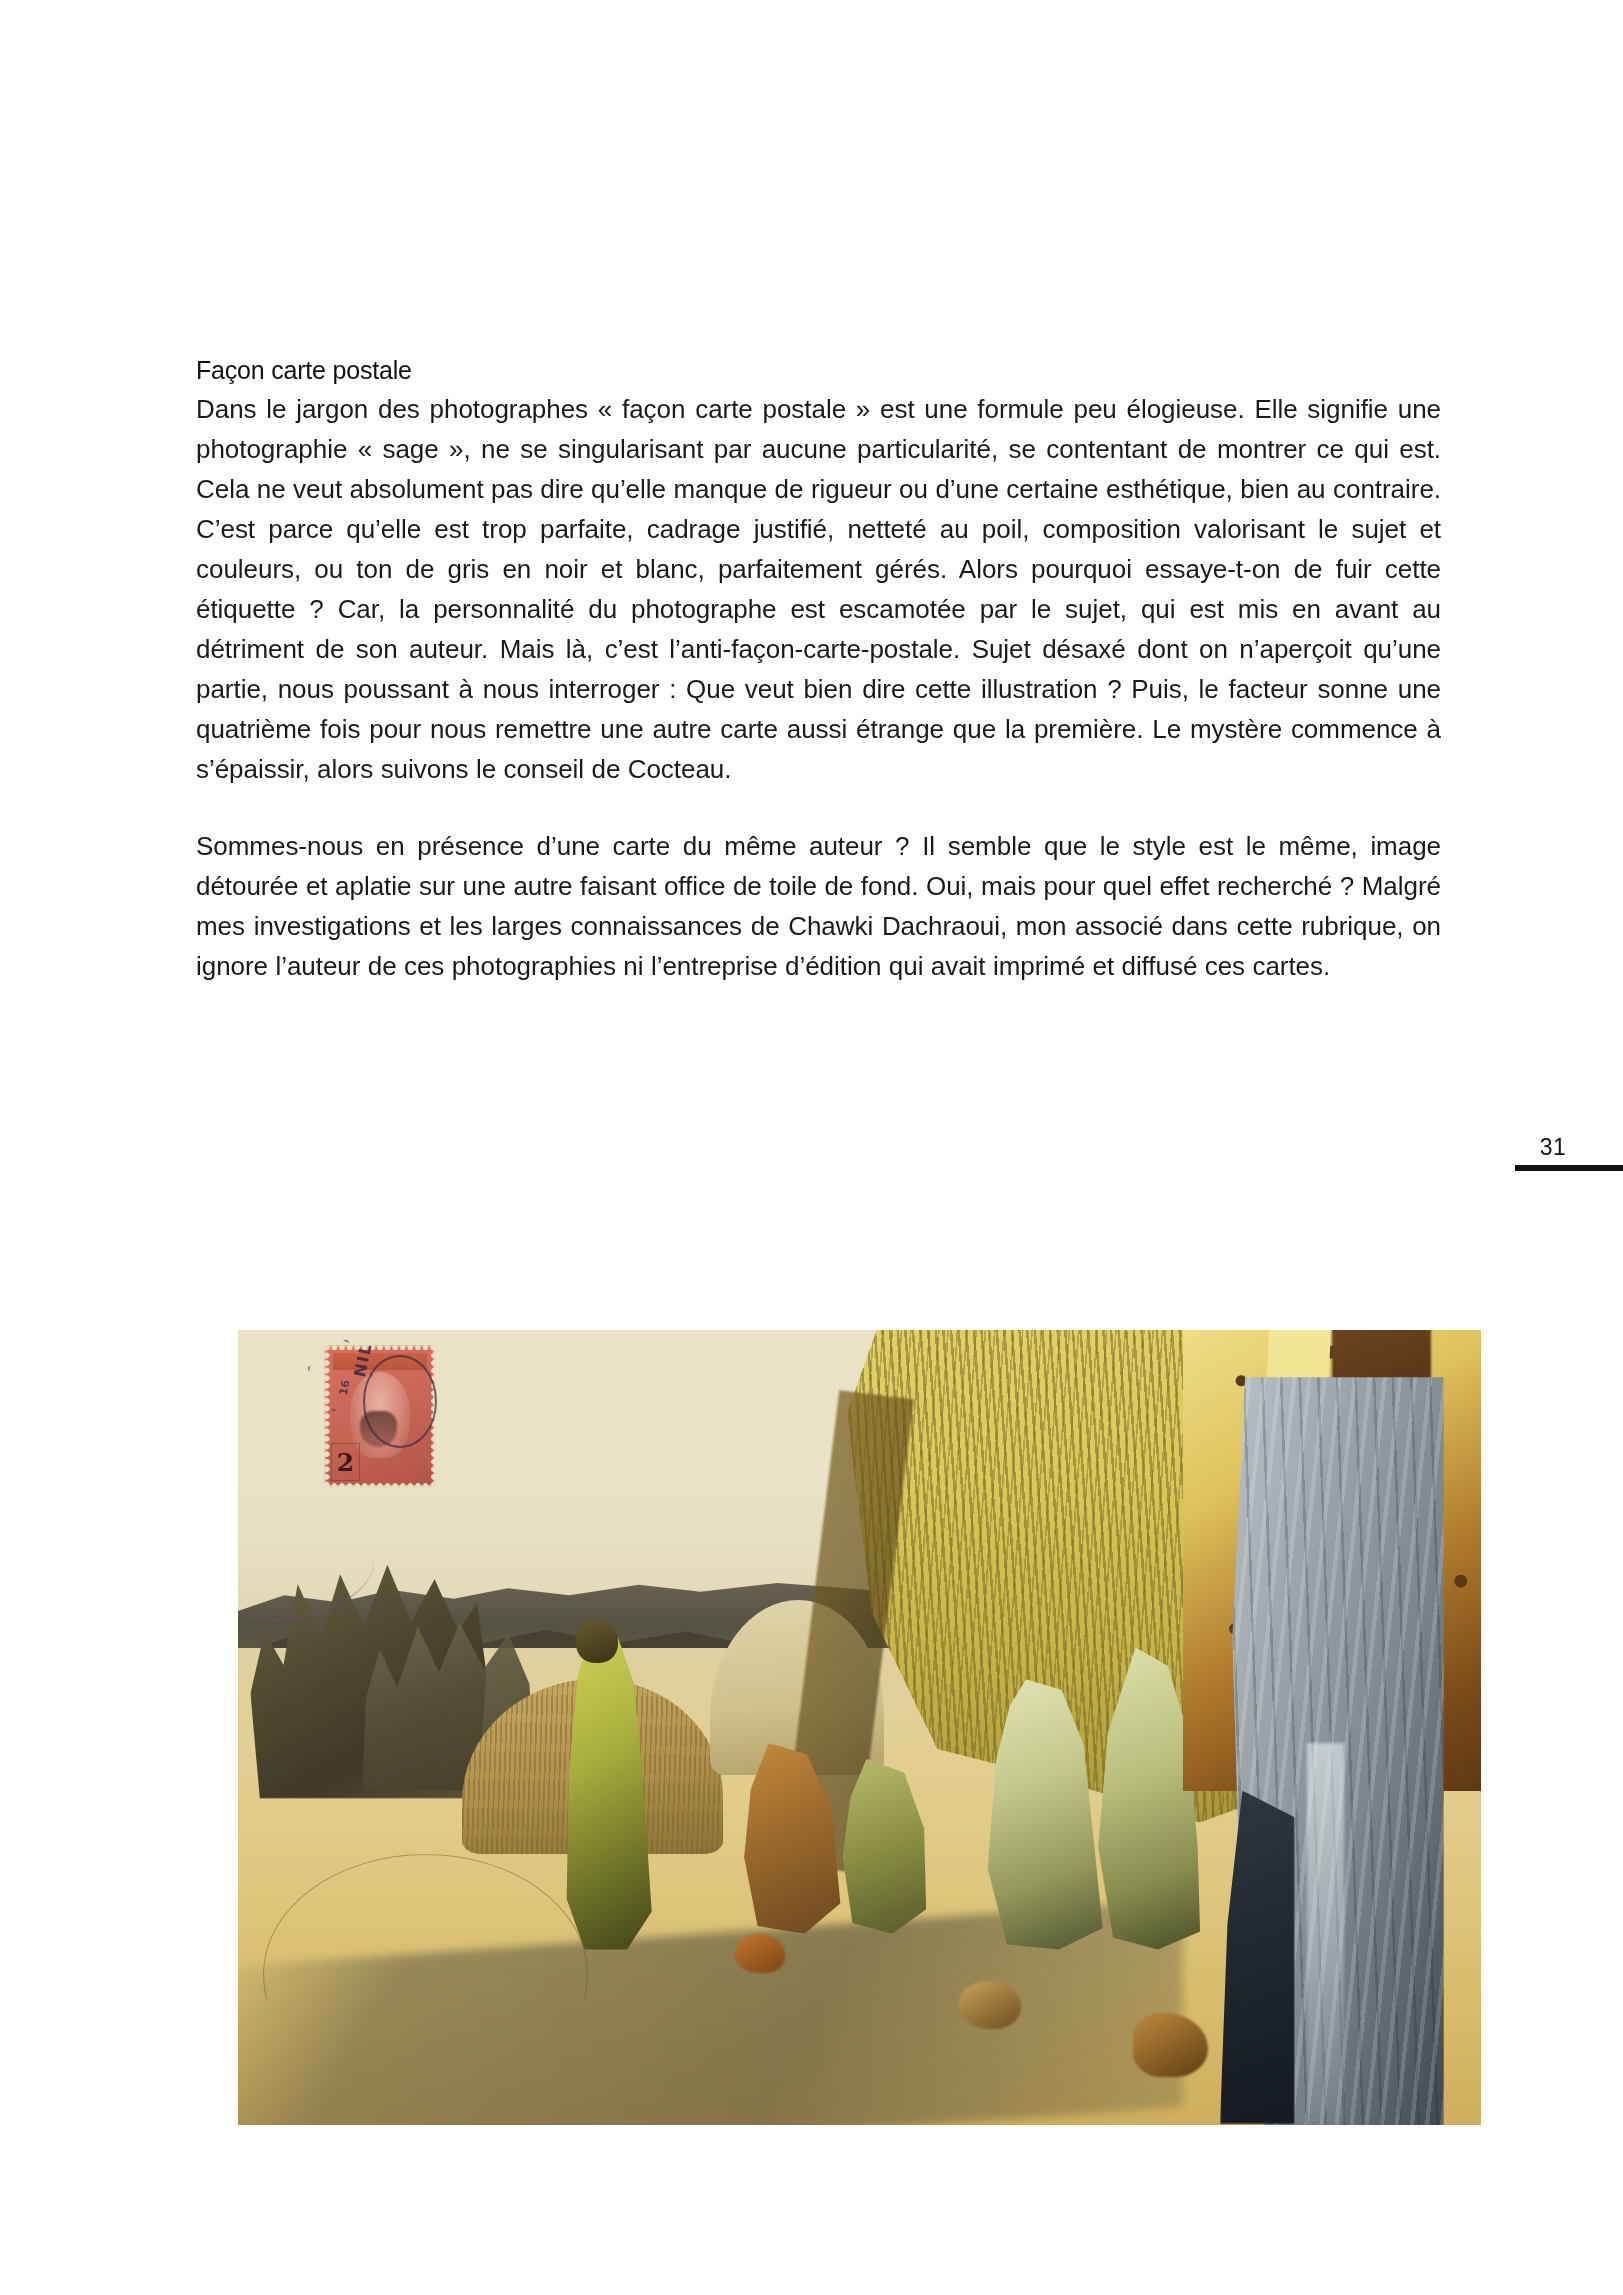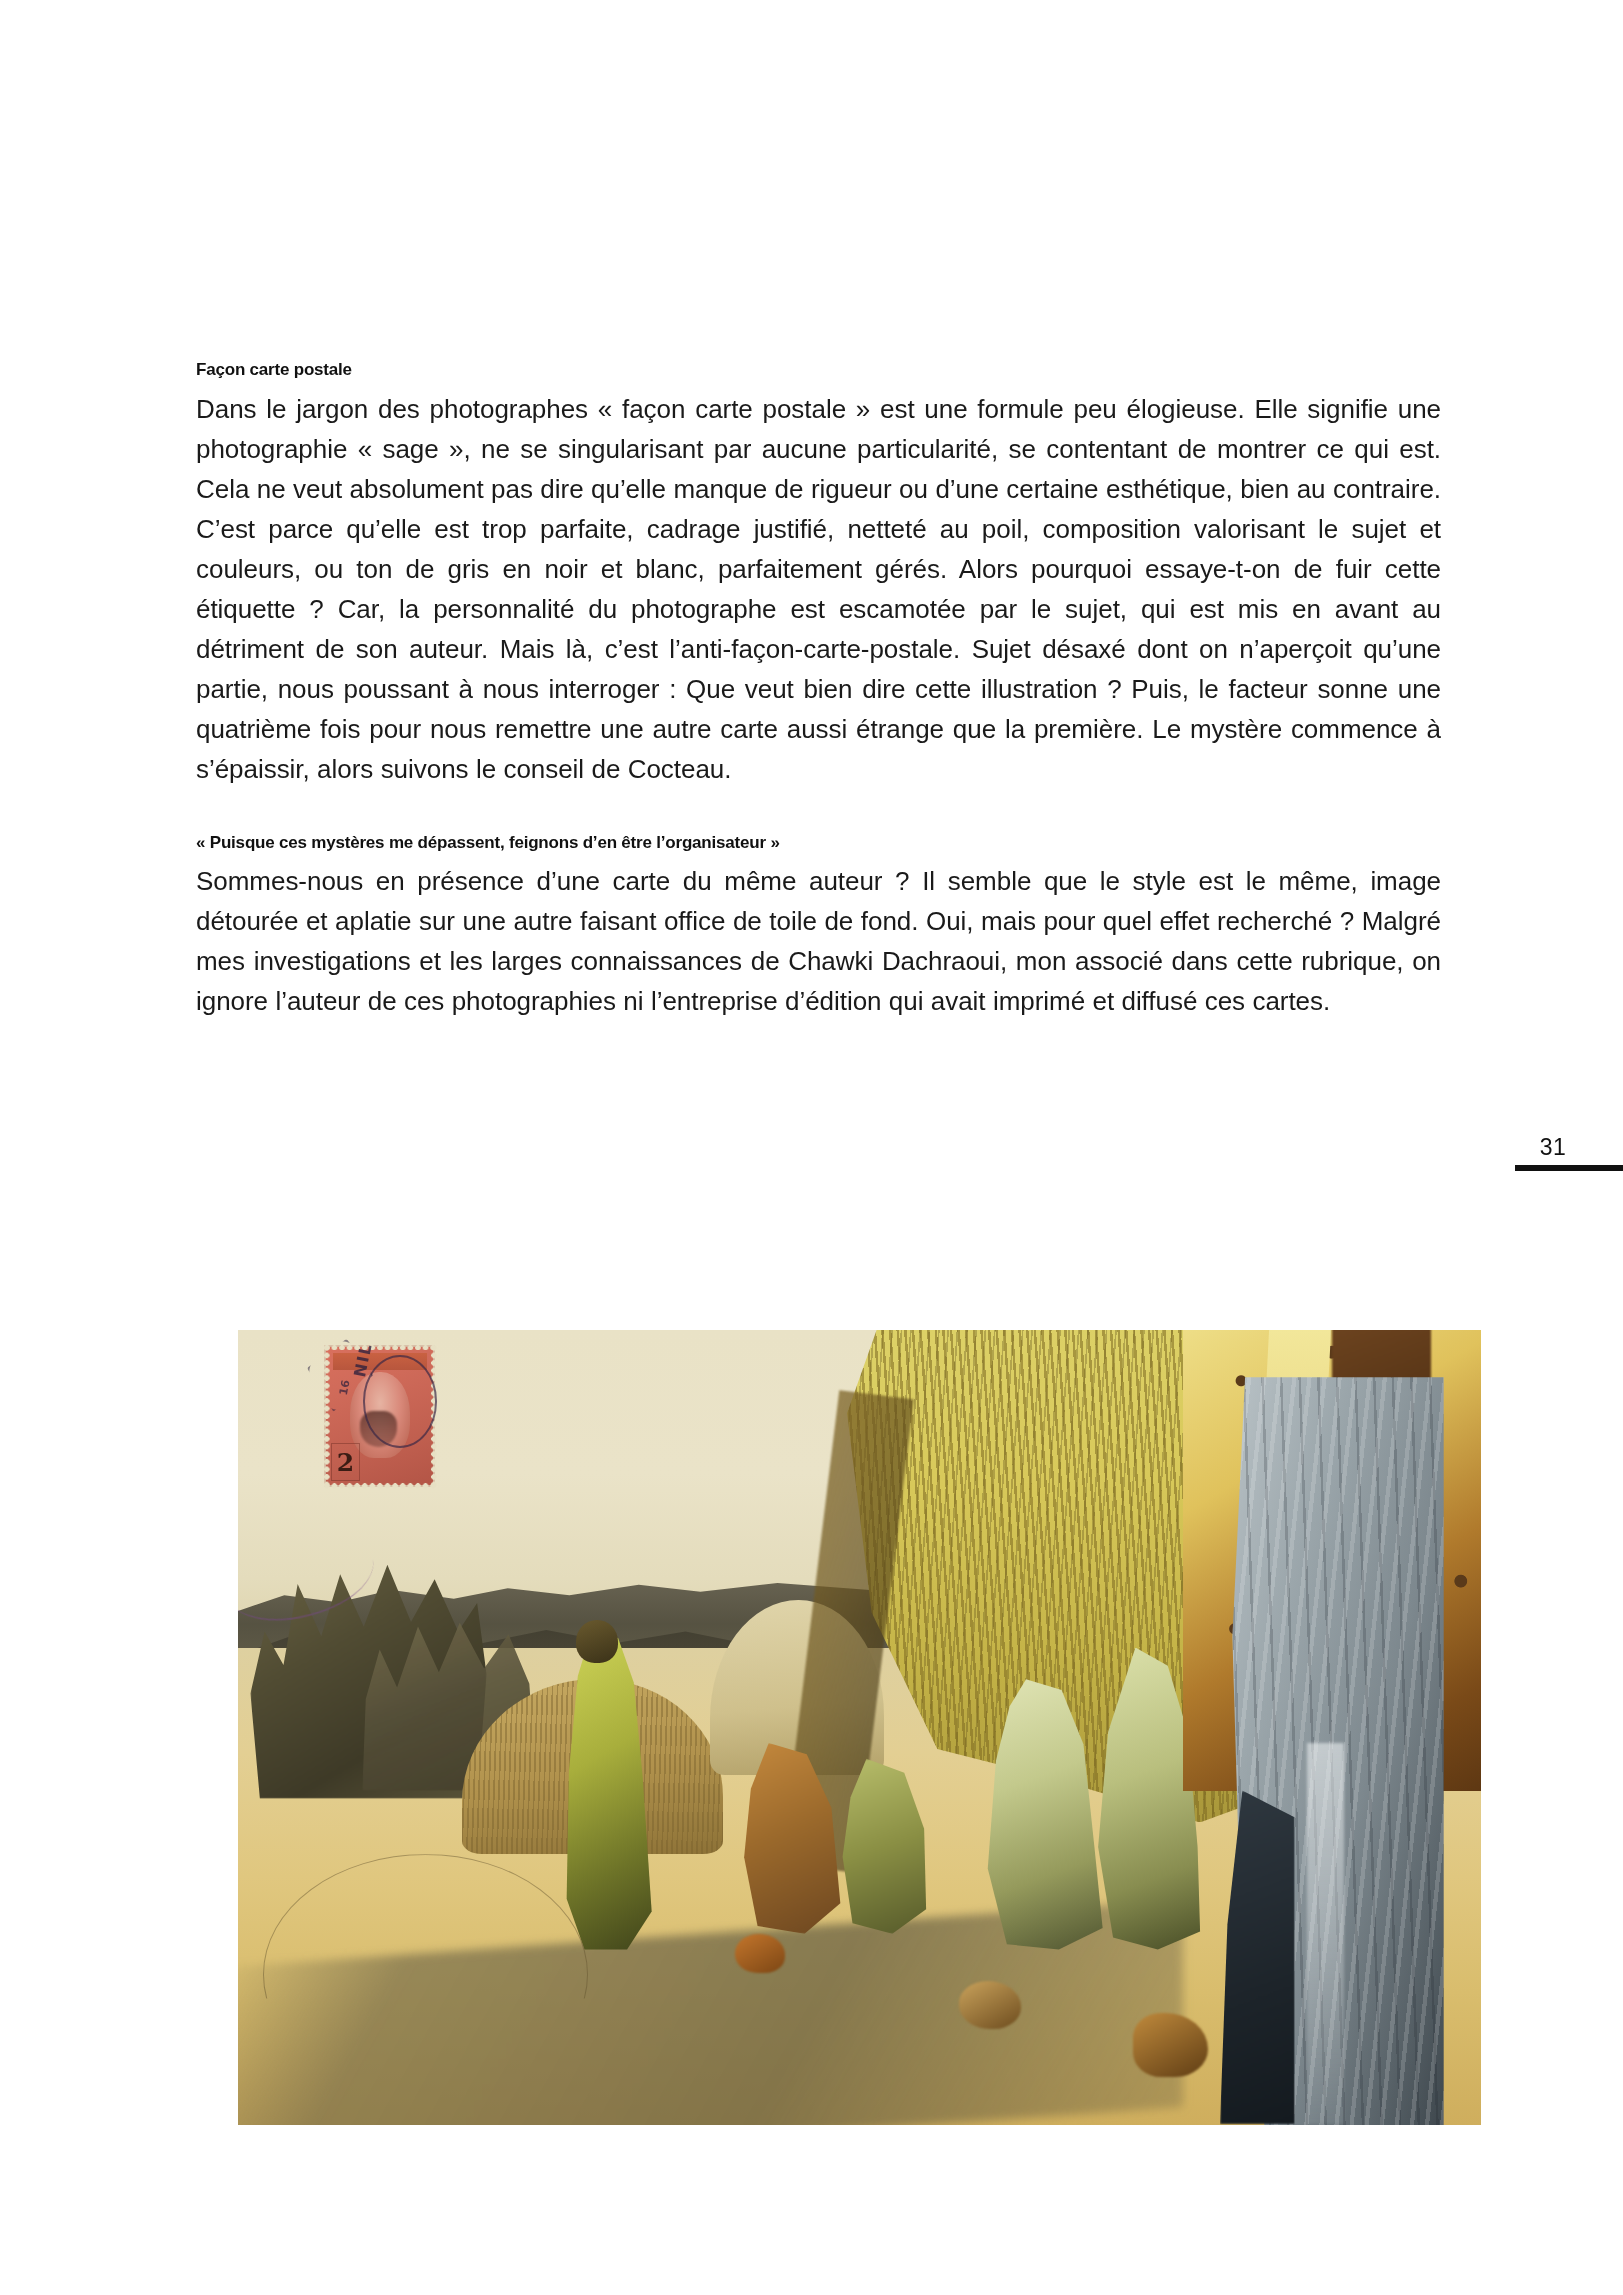--- a/index.html
+++ b/index.html
@@ -18,22 +18,22 @@
 
   
   .content{
     position:absolute;
     left:196px;
     top:353px;
     width:1245px;
   }
   .heading{
     font-family:"Liberation Sans", sans-serif;
-    font-weight:700;
-    font-size:17px;
+    font-weight:400;
+    font-size:25px;
     line-height:34px;
     color:#111111;
     letter-spacing:-0.2px;
     margin:0 0 1.7px 0;
     white-space:nowrap;
   }
   .para{
     font-family:"Liberation Sans", sans-serif;
     font-weight:400;
     font-size:26px;
@@ -377,21 +377,20 @@
 
 <div class="page">
 
   <div class="content">
 
     <h2 class="heading">Façon carte postale</h2>
     <p class="para">Dans le jargon des photographes « façon carte postale » est une formule peu élogieuse. Elle signifie une photographie « sage », ne se singularisant par aucune particularité, se contentant de montrer ce qui est. Cela ne veut absolument pas dire qu’elle manque de rigueur ou d’une certaine esthétique, bien au contraire. C’est parce qu’elle est trop parfaite, cadrage justifié, netteté au poil, composition valorisant le sujet et couleurs, ou ton de gris en noir et blanc, parfaitement gérés. Alors pourquoi essaye-t-on de fuir cette étiquette ? Car, la personnalité du photographe est escamotée par le sujet, qui est mis en avant au détriment de son auteur. Mais là, c’est l’anti-façon-carte-postale. Sujet désaxé dont on n’aperçoit qu’une partie, nous poussant à nous interroger : Que veut bien dire cette illustration ? Puis, le facteur sonne une quatrième fois pour nous remettre une autre carte aussi étrange que la première. Le mystère commence à s’épaissir, alors suivons le conseil de Cocteau.</p>
 
     <div class="block-gap-1"></div>
 
-    <h2 class="heading">« Puisque ces mystères me dépassent, feignons d’en être l’organisateur »</h2>
     <p class="para">Sommes-nous en présence d’une carte du même auteur ? Il semble que le style est le même, image détourée et aplatie sur une autre faisant office de toile de fond. Oui, mais pour quel effet recherché ? Malgré mes investigations et les larges connaissances de Chawki Dachraoui, mon associé dans cette rubrique, on ignore l’auteur de ces photographies ni l’entreprise d’édition qui avait imprimé et diffusé ces cartes.</p>
 
     <div class="block-gap-2"></div>
 
   </div>
 
   <div class="folio">
     <span class="folio-num">31</span>
     <span class="folio-rule"></span>
   </div>

